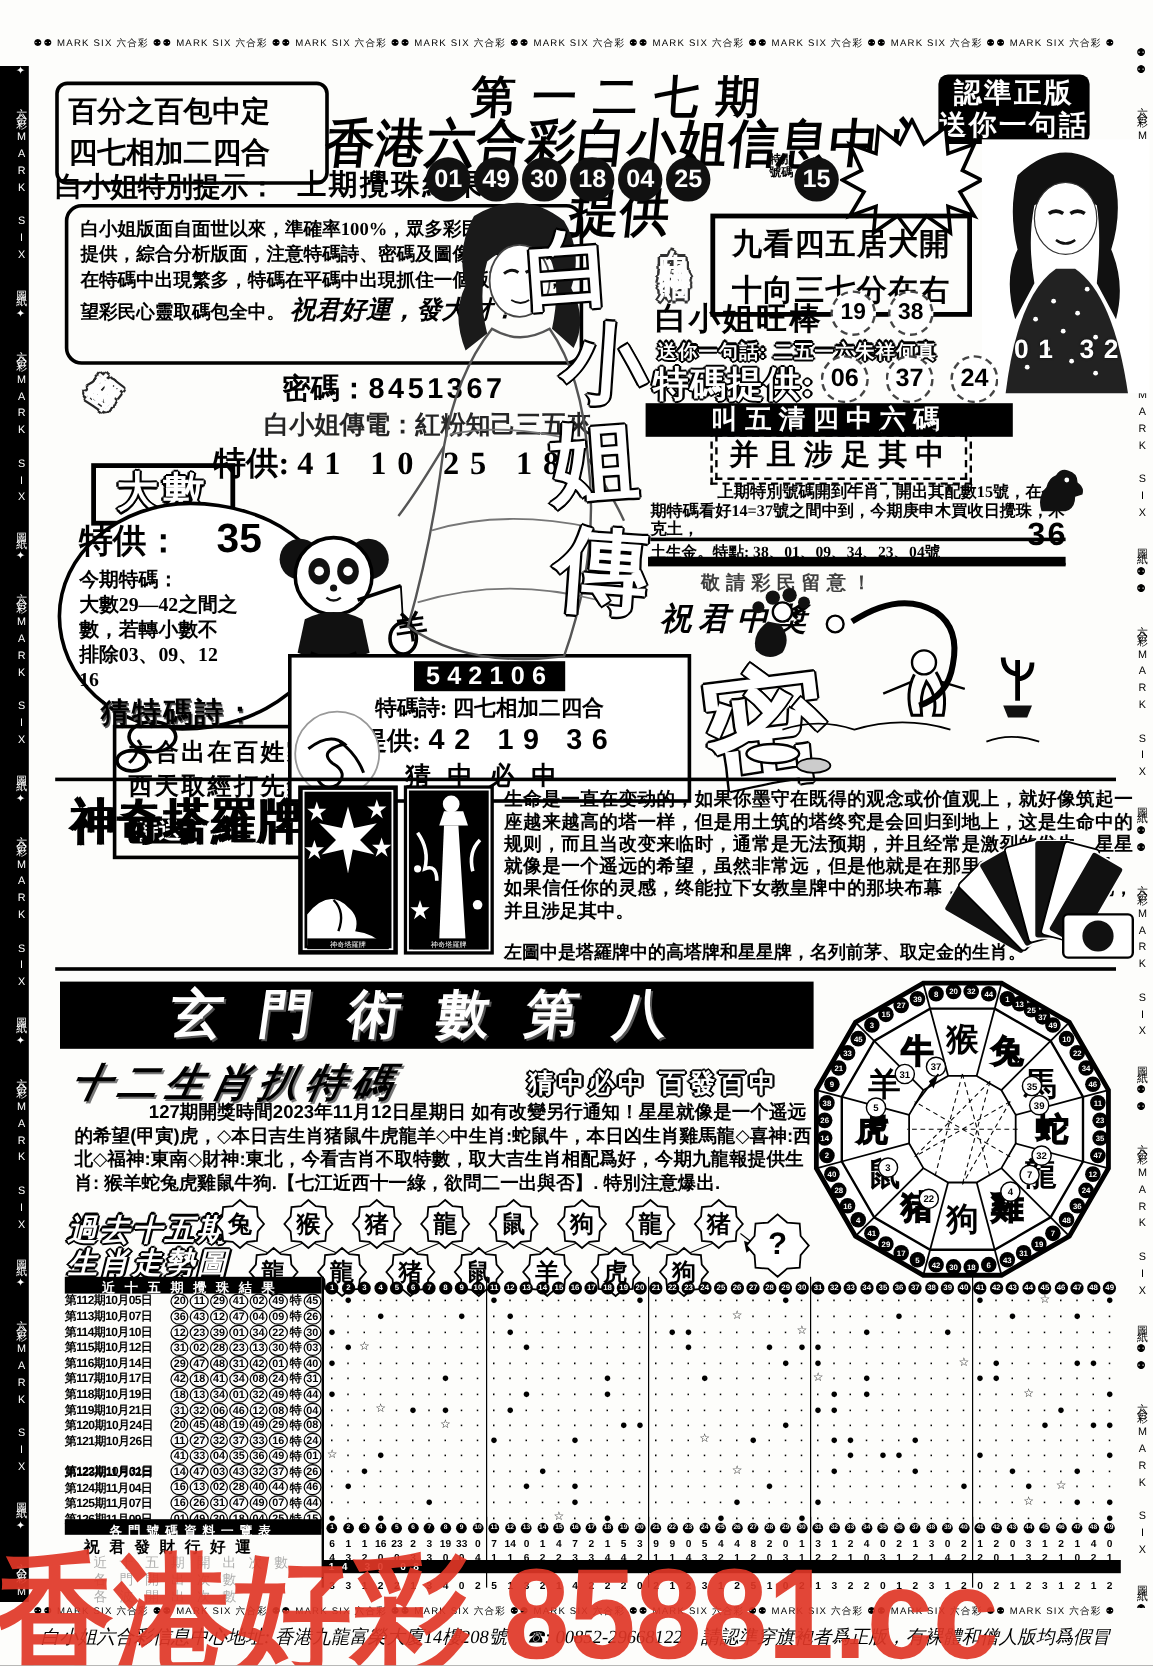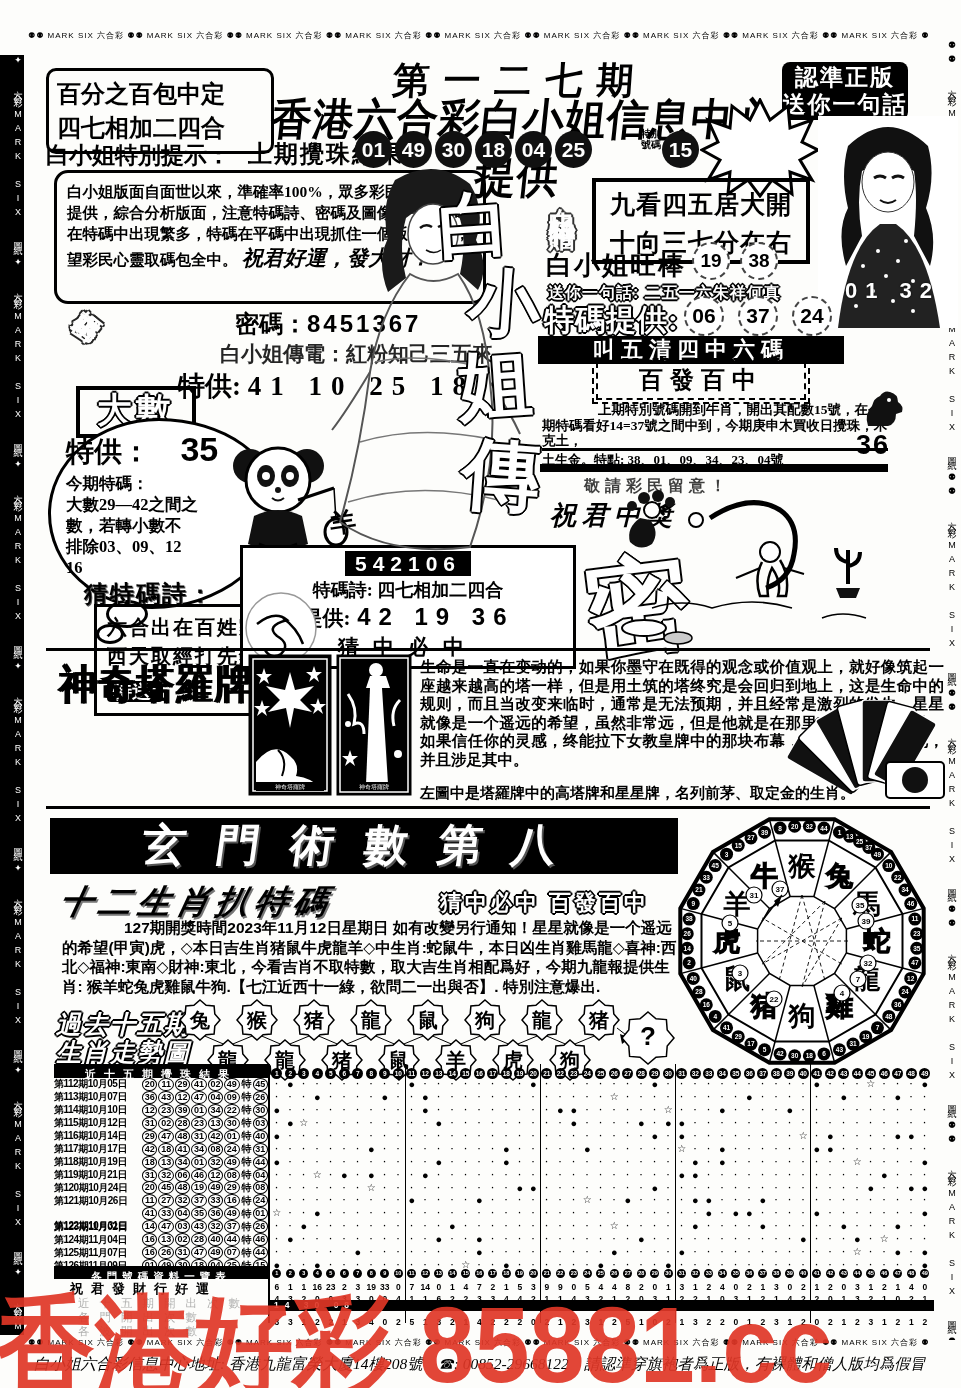--- a/index.html
+++ b/index.html
@@ -189,21 +189,21 @@
     <span>送你一句話:</span>
     <span>二五一六朱祥何真</span>
   </div>
   <div class="abs outline b serif" style="left:544px;top:300px;font-size:30px;letter-spacing:1px;">特碼提供:</div>
   <div class="abs" id="temaNums" style="left:684px;top:296px;"><span class="dash-circle" style="width: 36px; height: 36px; line-height: 36px; font-size: 21px; margin-right: 14px;">06</span><span class="dash-circle" style="width: 36px; height: 36px; line-height: 36px; font-size: 21px; margin-right: 14px;">37</span><span class="dash-circle" style="width: 36px; height: 36px; line-height: 36px; font-size: 21px; margin-right: 14px;">24</span></div>
   <div class="abs blackbar" style="left:538px;top:336px;width:306px;height:28px;text-align:center;">
     <span class="outline b serif" style="font-size:22px;line-height:27px;letter-spacing:6px;">叫五清四中六碼</span>
   </div>
 
   <div class="abs" style="left:596px;top:362px;width:206px;height:34px;border:2px dashed #000;outline:2px dashed #000;outline-offset:2px;text-align:center;">
-    <span class="b serif" style="font-size:24px;line-height:32px;letter-spacing:7px;">百發百中</span>
+    <span class="b serif" style="font-size:24px;line-height:32px;letter-spacing:7px;">并且涉足其中</span>
   </div>
   <div class="abs b serif" style="left:542px;top:402px;width:346px;font-size:13.5px;line-height:15.5px;text-indent:56px;">上期特別號碼開到牛肖，開出其配數15號，在今期特碼看好14=37號之間中到，今期庚申木買收日攪珠，木克土，</div>
   <div class="abs b serif" style="left:542px;top:448px;width:346px;font-size:13px;border-top:3px solid #000;border-bottom:2px solid #000;">土生金。特點: 38、01、09、34、23、04號</div>
   <div class="abs blackbar" style="left:540px;top:464px;width:348px;height:8px;"></div>
   <div class="abs b serif" style="left:584px;top:476px;font-size:16px;letter-spacing:5px;opacity:.75;">敬請彩民留意！</div>
   <div class="abs b serif" style="left:550px;top:498px;font-size:26px;font-style:italic;letter-spacing:6px;">祝君中獎</div>
 
   <svg class="abs" style="left:858px;top:388px;" width="46" height="44" viewBox="0 0 46 44">
     <path d="M10,38 q-4,-12 4,-20 q2,-8 8,-10 q4,-6 10,-4 q8,2 8,10 q6,4 4,10 l-6,2 q0,10 -8,12 Z" fill="#111"></path>
     <circle cx="31" cy="12" r="2" fill="#fff"></circle>

